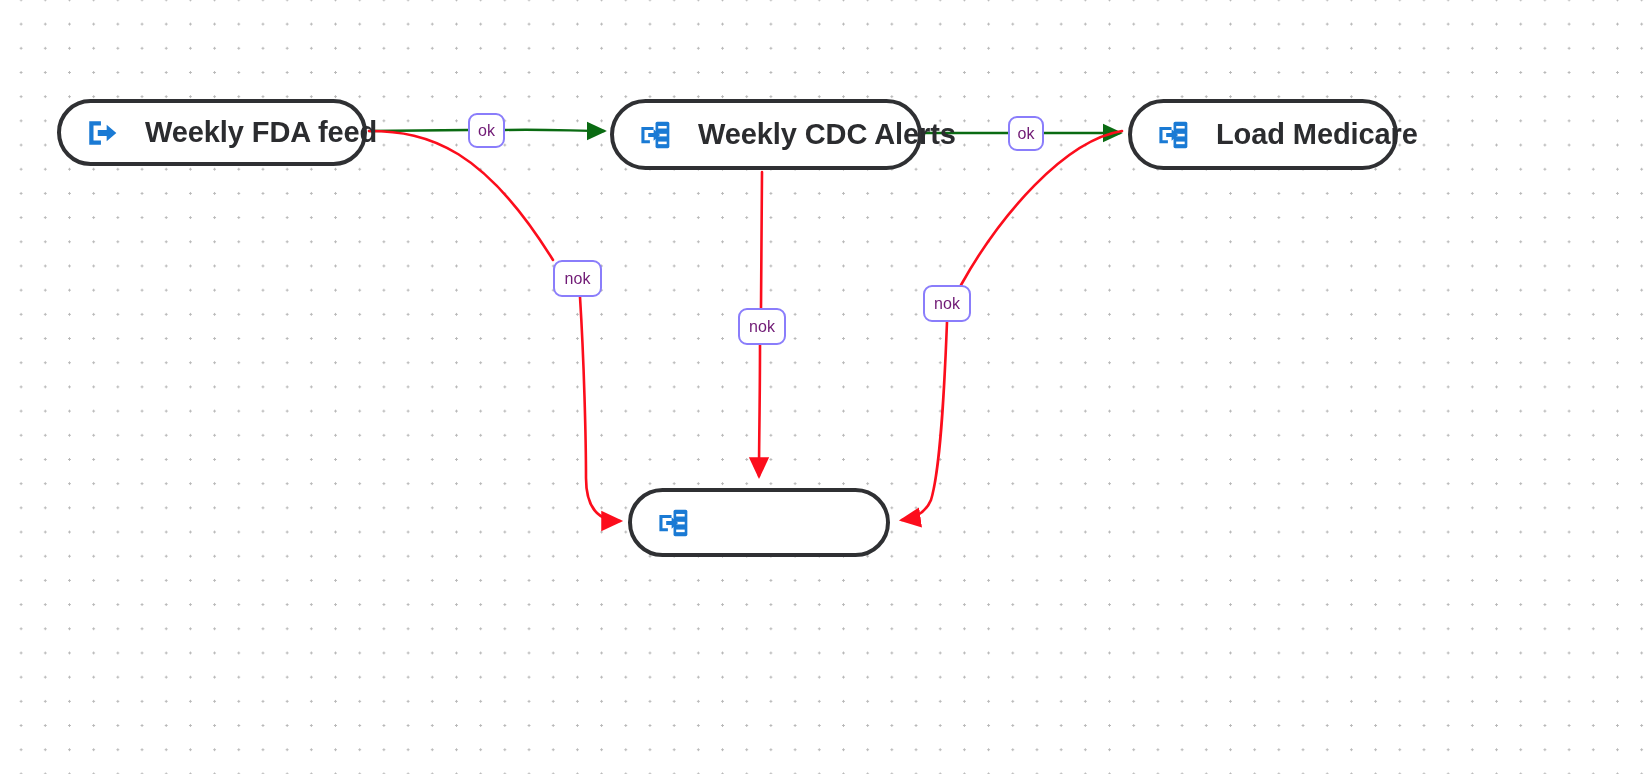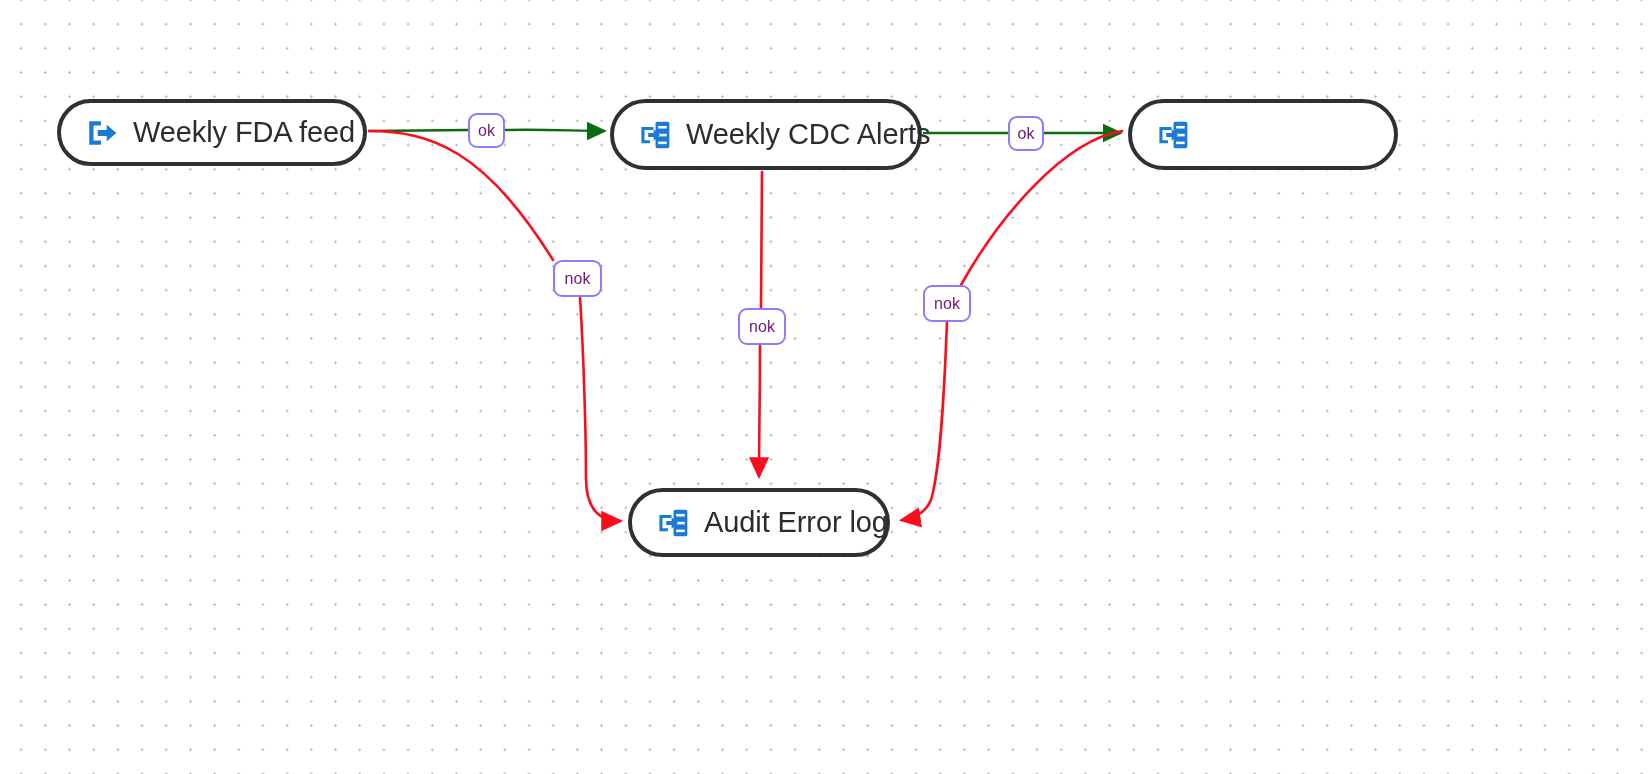--- a/index.html
+++ b/index.html
@@ -34,27 +34,28 @@
     height: 774px;
     pointer-events: none;
   }
 
   
   .node {
     position: absolute;
     box-sizing: border-box;
     display: flex;
     align-items: center;
-    gap: 14px;
+    gap: 26px;
     background: #ffffff;
     border: 4px solid #2f3033;
     border-radius: 40px;
     padding: 0 28px 0 24px;
     z-index: 5;
     cursor: pointer;
+    font-weight: bold;
   }
   .node-label {
     font-size: 29px;
     color: #2b2c2f;
     white-space: nowrap;
     letter-spacing: -0.1px;
     line-height: 1;
   }
   .node-icon {
     flex: 0 0 auto;
@@ -145,29 +146,29 @@
         <span class="node-icon">
           <svg viewBox="0 0 32 32" xmlns="http://www.w3.org/2000/svg">
             <rect x="16.5" y="3.5" width="13" height="25" rx="1.6" fill="#1a7ad4"></rect>
             <rect x="19" y="7.5" width="8" height="2.4" fill="#ffffff"></rect>
             <rect x="19" y="14.9" width="8" height="2.4" fill="#ffffff"></rect>
             <rect x="19" y="22.2" width="8" height="2.4" fill="#ffffff"></rect>
             <path d="M3.2 8.4 h11.4 v2.9 H6.1 v9.6 h5.1 v2.9 H3.2 z" fill="#1a7ad4"></path>
             <path d="M9.6 14.1 h5.1 v-3.4 l6.1 5.3 -6.1 5.3 v-3.4 H9.6 z" fill="#1a7ad4"></path>
           </svg>
         </span>
+        <span class="node-label">Load Medicare</span>
       </div>
       <div class="node" style="left: 628px; top: 488px; width: 262px; height: 69px;">
         <span class="node-icon">
           <svg viewBox="0 0 32 32" xmlns="http://www.w3.org/2000/svg">
             <rect x="16.5" y="3.5" width="13" height="25" rx="1.6" fill="#1a7ad4"></rect>
             <rect x="19" y="7.5" width="8" height="2.4" fill="#ffffff"></rect>
             <rect x="19" y="14.9" width="8" height="2.4" fill="#ffffff"></rect>
             <rect x="19" y="22.2" width="8" height="2.4" fill="#ffffff"></rect>
             <path d="M3.2 8.4 h11.4 v2.9 H6.1 v9.6 h5.1 v2.9 H3.2 z" fill="#1a7ad4"></path>
             <path d="M9.6 14.1 h5.1 v-3.4 l6.1 5.3 -6.1 5.3 v-3.4 H9.6 z" fill="#1a7ad4"></path>
           </svg>
         </span>
-        <span class="node-label">Audit Error log</span>
       </div>
     </div>
 
 </div>
 
 </body></html>

